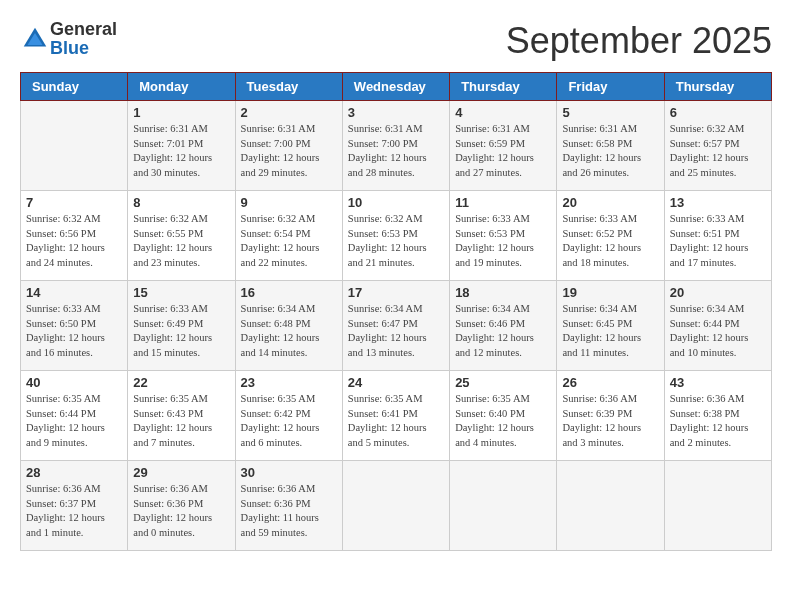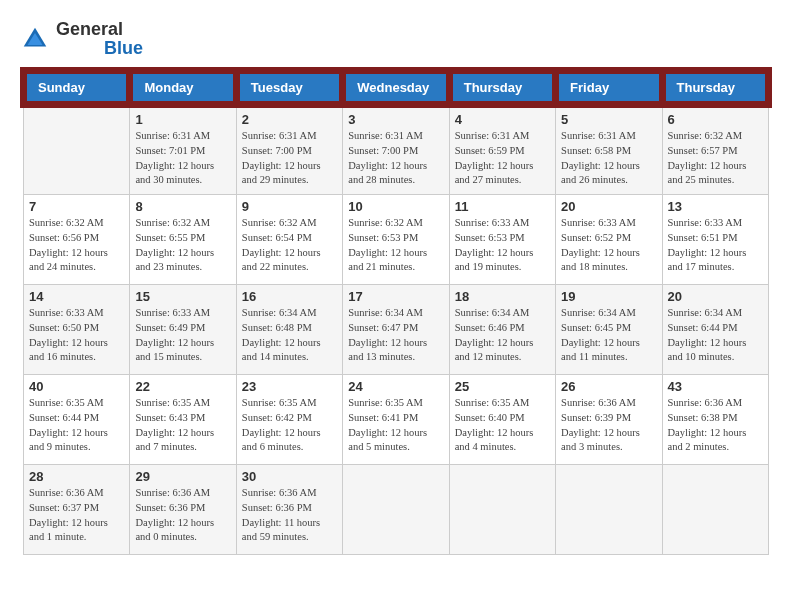--- a/index.html
+++ b/index.html
@@ -12,34 +12,32 @@
     }
     .header-area {
       display: flex;
       justify-content: space-between;
       align-items: flex-start;
       margin-bottom: 10px;
     }
     .logo {
       display: flex;
       align-items: center;
-      gap: 6px;
     }
     .logo-text-general {
       font-size: 18px;
       font-weight: bold;
       color: #333;
       line-height: 1;
     }
     .logo-text-blue {
       font-size: 18px;
       font-weight: bold;
       color: #1a6bb5;
       line-height: 1;
-      margin-left: 48px;
     }
     .logo-icon {
       width: 30px;
       height: 30px;
     }
     .title-area {
       text-align: right;
     }
     .month-title {
       font-size: 36px;
@@ -55,21 +53,21 @@
       border-collapse: collapse;
       table-layout: fixed;
     }
     thead tr th {
       background-color: #2979c2;
       color: #fff;
       font-size: 13px;
       font-weight: bold;
       padding: 6px 11px;
       text-align: left;
-      border: 7px solid #7f1d1d;
+      border: 1px solid #7f1d1d;
     }
     tbody tr td {
       vertical-align: top;
       border: 1px solid #ccc;
       padding: 4px 5px;
       height: 90px;
       font-size: 11px;
       color: #333;
       background: #fff;
     }
@@ -104,20 +102,21 @@
     <div>
       <div style="line-height:1.1">
         <span class="logo-text-general">General</span>
       </div>
       <div style="line-height:1.1">
         <span class="logo-text-blue">Blue</span>
       </div>
     </div>
   </div>
   <div class="title-area">
+    <div class="month-title">September 2025</div>
   </div>
 </div>
 
 <table>
   <thead>
     <tr>
     <th>Sunday</th>
         <th>Monday</th>
         <th>Tuesday</th>
         <th>Wednesday</th>

